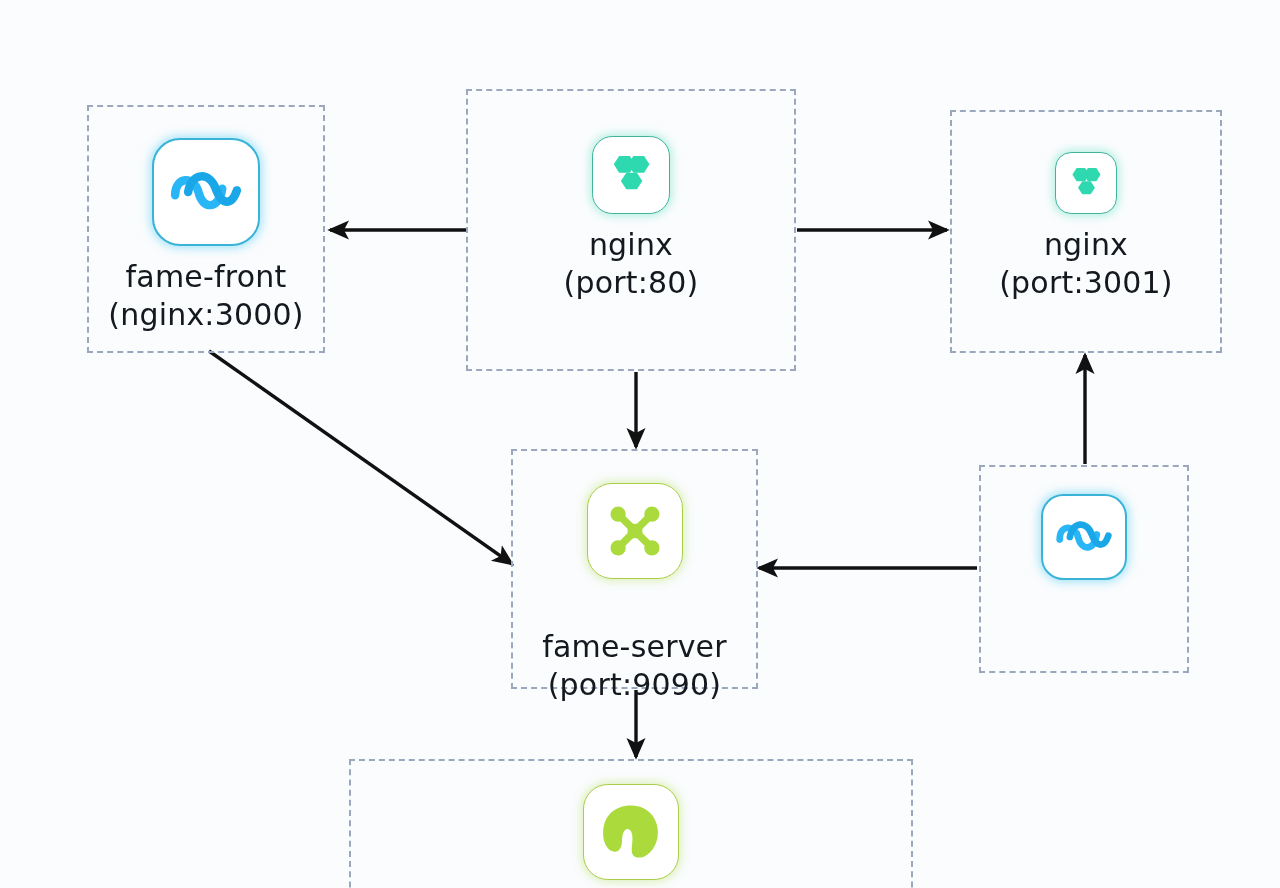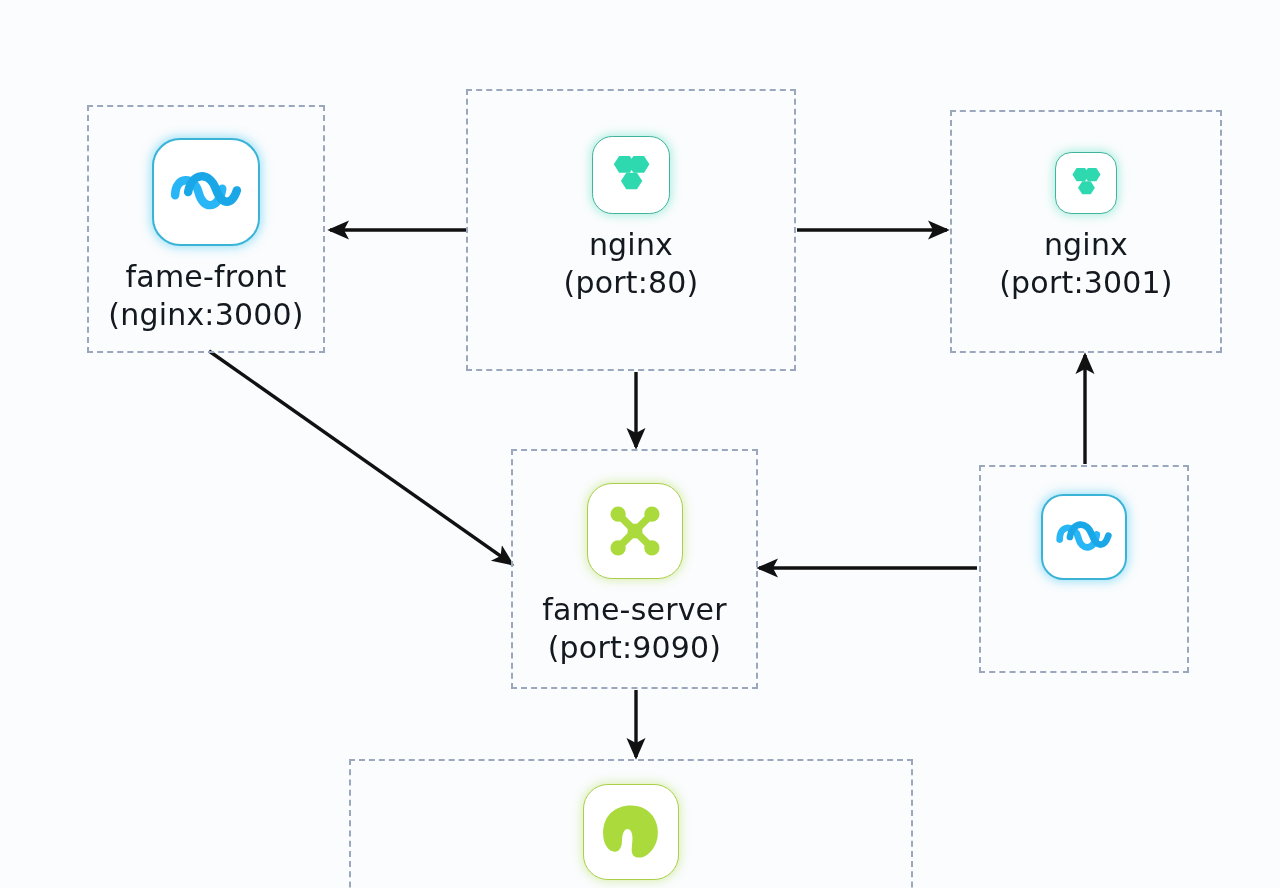--- a/index.html
+++ b/index.html
@@ -119,21 +119,21 @@
           <path d="M22 16 h9 l4.5 7 -4.5 7 h-9 l-4.5 -7 z"></path>
           <path d="M34 16 h9 l4.5 7 -4.5 7 h-9 l-4.5 -7 z"></path>
           <path d="M28 30 h9 l4.5 7 -4.5 7 h-9 l-4.5 -7 z"></path>
         </g>
       </svg>
     </div>
     <div class="node-label">nginx
 (port:3001)</div>
   </div>
 
-  <div class="node" style="left: 511px; top: 449px; width: 247px; height: 240px;">
+  <div class="node" style="left: 511px; top: 449px; width: 247px; height: 240px; gap: 37px;">
     <div class="node-icon icon-green" style="width: 96px; height: 96px; margin-top: 32px; margin-bottom: 12px;">
       <svg viewBox="0 0 64 64" width="100%" height="100%">
         <g stroke="#aada3c" stroke-width="5" stroke-linecap="round" fill="none">
           <path d="M22 22 L42 42"></path>
           <path d="M42 22 L22 42"></path>
         </g>
         <rect x="27" y="27" width="10" height="10" rx="2.5" fill="#aada3c"></rect>
         <circle cx="20.5" cy="20.5" r="5.2" fill="#aada3c"></circle>
         <circle cx="43.5" cy="20.5" r="5.2" fill="#aada3c"></circle>
         <circle cx="20.5" cy="43.5" r="5.2" fill="#aada3c"></circle>

